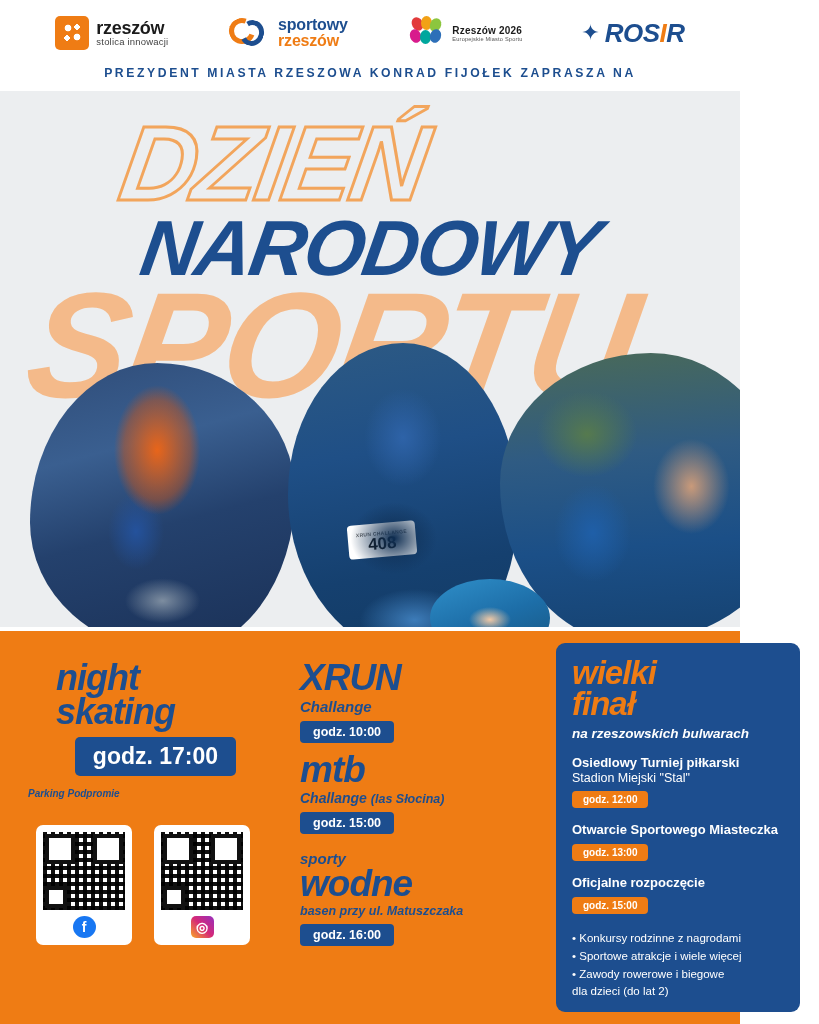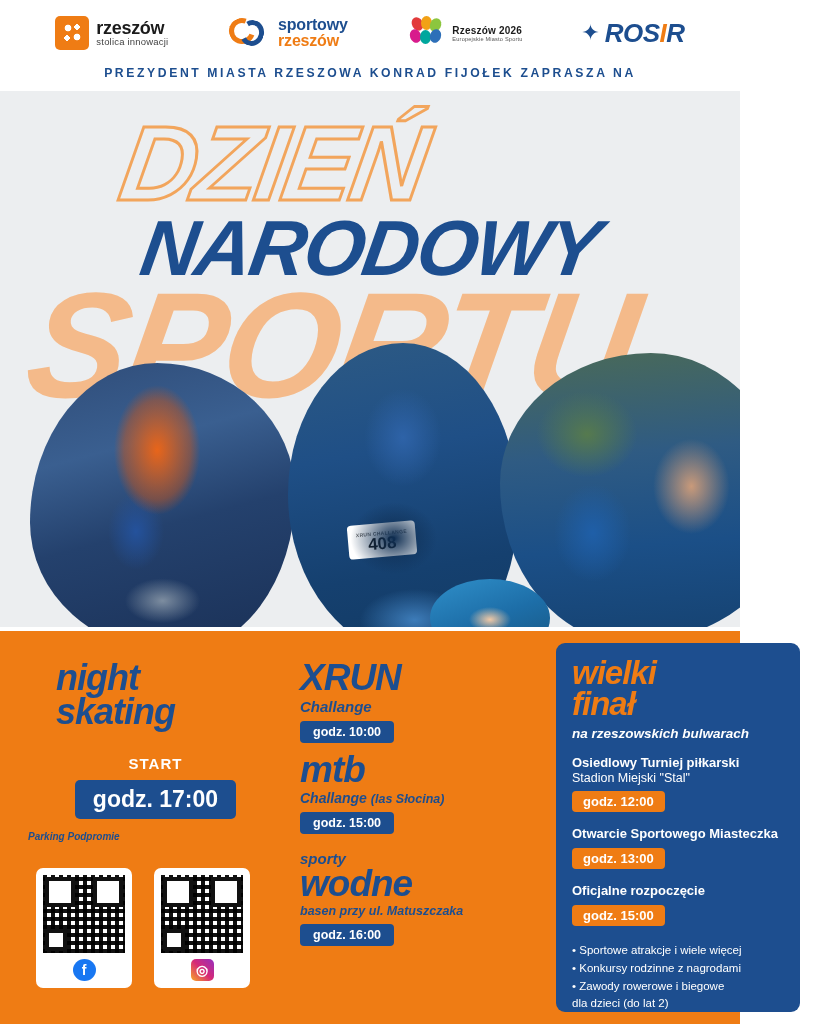--- a/index.html
+++ b/index.html
@@ -288,21 +288,21 @@
   }
   .wielki {
     font-size: 33px; font-weight: bold; font-style: italic; color: #ef7c14;
     line-height: 0.95; letter-spacing: -1px;
   }
   .bulwary { font-size: 13.5px; font-weight: bold; font-style: italic; margin-top: 6px; }
   .ev-title { font-size: 13px; font-weight: bold; margin-top: 14px; line-height: 1.25; }
   .ev-sub { font-size: 12.5px; font-weight: normal; }
   .pill-o {
     display: inline-block; background: #ef7c14; color: #fff;
-    font-size: 13px; font-weight: bold; padding: 3px 11px; border-radius: 4px;
+    font-size: 10px; font-weight: bold; padding: 3px 11px; border-radius: 4px;
     margin-top: 6px;
   }
   .bullets { margin-top: 16px; font-size: 11.5px; line-height: 1.45; }
   .bullets div { margin-bottom: 1px; }
 </style>
 </head>
 <body>
 
 <div class="poster">
 
@@ -367,21 +367,20 @@
 
   </div>
 
   <div class="body-orange">
 
     <div class="col col1">
       <div class="night">
         <div>night</div>
         <div>skating</div>
       </div>
-      <div class="start-label">START</div>
       <div class="pill-wrap">
         <span class="pill">godz. 17:00</span>
       </div>
       <div class="parking">Parking Podpromie</div>
 
       <div class="qr-row">
         <div class="qr-card">
           <div class="qr-img">
               <div class="qr-corner3"></div>
             </div>
@@ -430,21 +429,21 @@
         <div class="ev-title">Otwarcie Sportowego Miasteczka</div>
         <span class="pill-o">godz. 13:00</span>
       </div>
 
       <div>
         <div class="ev-title">Oficjalne rozpoczęcie</div>
         <span class="pill-o">godz. 15:00</span>
       </div>
 
       <div class="bullets">
+        <div>• Konkursy rodzinne z nagrodami</div>
         <div>• Sportowe atrakcje i wiele więcej</div>
-        <div>• Konkursy rodzinne z nagrodami</div>
         <div>• Zawody rowerowe i biegowe</div>
         <div>   dla dzieci (do lat 2)</div>
       </div>
     </div>
 
   </div>
 </div>
 
 </body></html>

